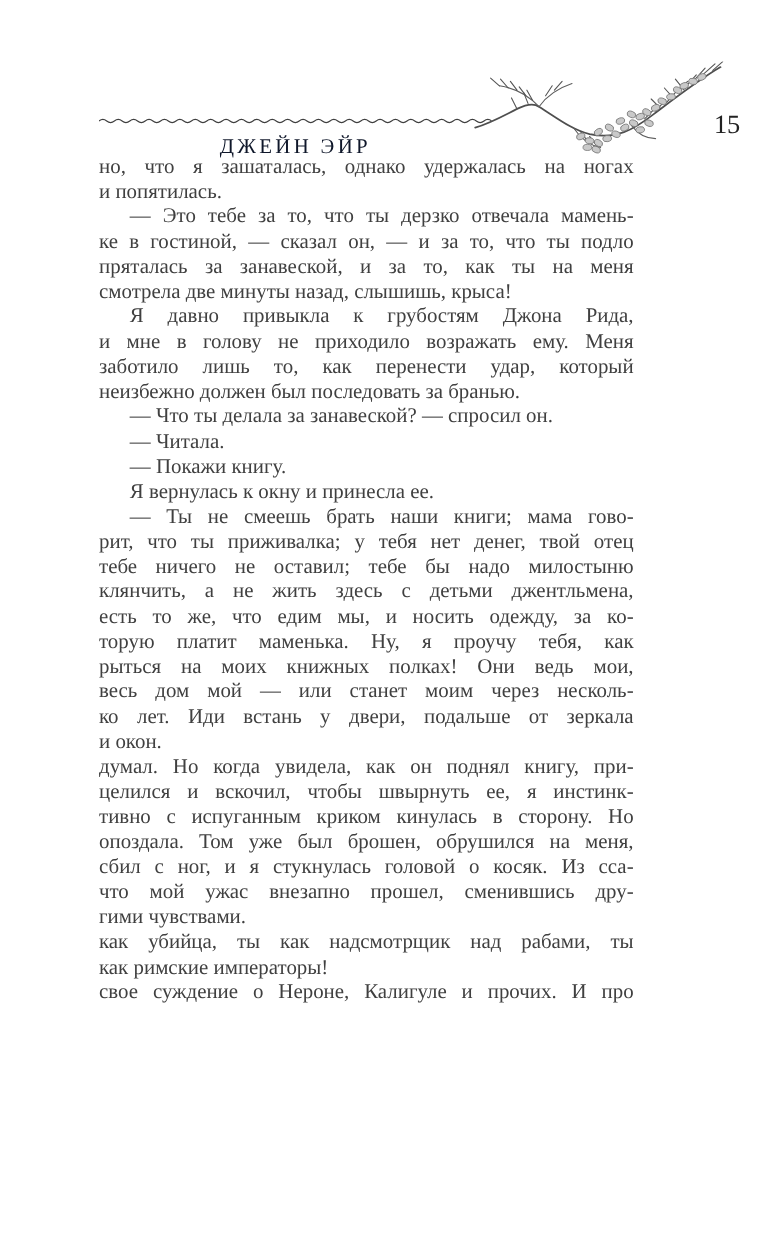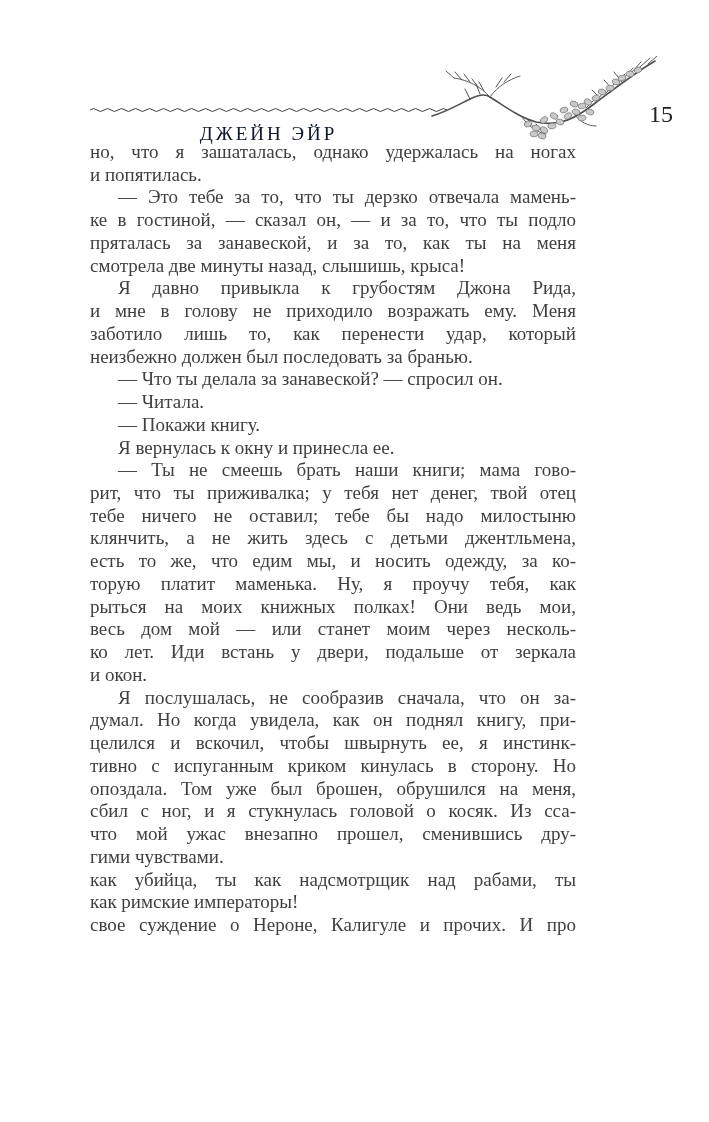--- a/index.html
+++ b/index.html
@@ -141,21 +141,20 @@
       <div class="line indent">— Ты не смеешь брать наши книги; мама гово-</div>
       <div class="line">рит, что ты приживалка; у тебя нет денег, твой отец</div>
       <div class="line">тебе ничего не оставил; тебе бы надо милостыню</div>
       <div class="line">клянчить, а не жить здесь с детьми джентльмена,</div>
       <div class="line">есть то же, что едим мы, и носить одежду, за ко-</div>
       <div class="line">торую платит маменька. Ну, я проучу тебя, как</div>
       <div class="line">рыться на моих книжных полках! Они ведь мои,</div>
       <div class="line">весь дом мой — или станет моим через несколь-</div>
       <div class="line">ко лет. Иди встань у двери, подальше от зеркала</div>
       <div class="line last">и окон.</div>
-      <div class="line indent">Я послушалась, не сообразив сначала, что он за-</div>
       <div class="line">думал. Но когда увидела, как он поднял книгу, при-</div>
       <div class="line">целился и вскочил, чтобы швырнуть ее, я инстинк-</div>
       <div class="line">тивно с испуганным криком кинулась в сторону. Но</div>
       <div class="line">опоздала. Том уже был брошен, обрушился на меня,</div>
       <div class="line">сбил с ног, и я стукнулась головой о косяк. Из сса-</div>
       <div class="line">что мой ужас внезапно прошел, сменившись дру-</div>
       <div class="line last">гими чувствами.</div>
       <div class="line">как убийца, ты как надсмотрщик над рабами, ты</div>
       <div class="line last">как римские императоры!</div>
       <div class="line">свое суждение о Нероне, Калигуле и прочих. И про</div>

